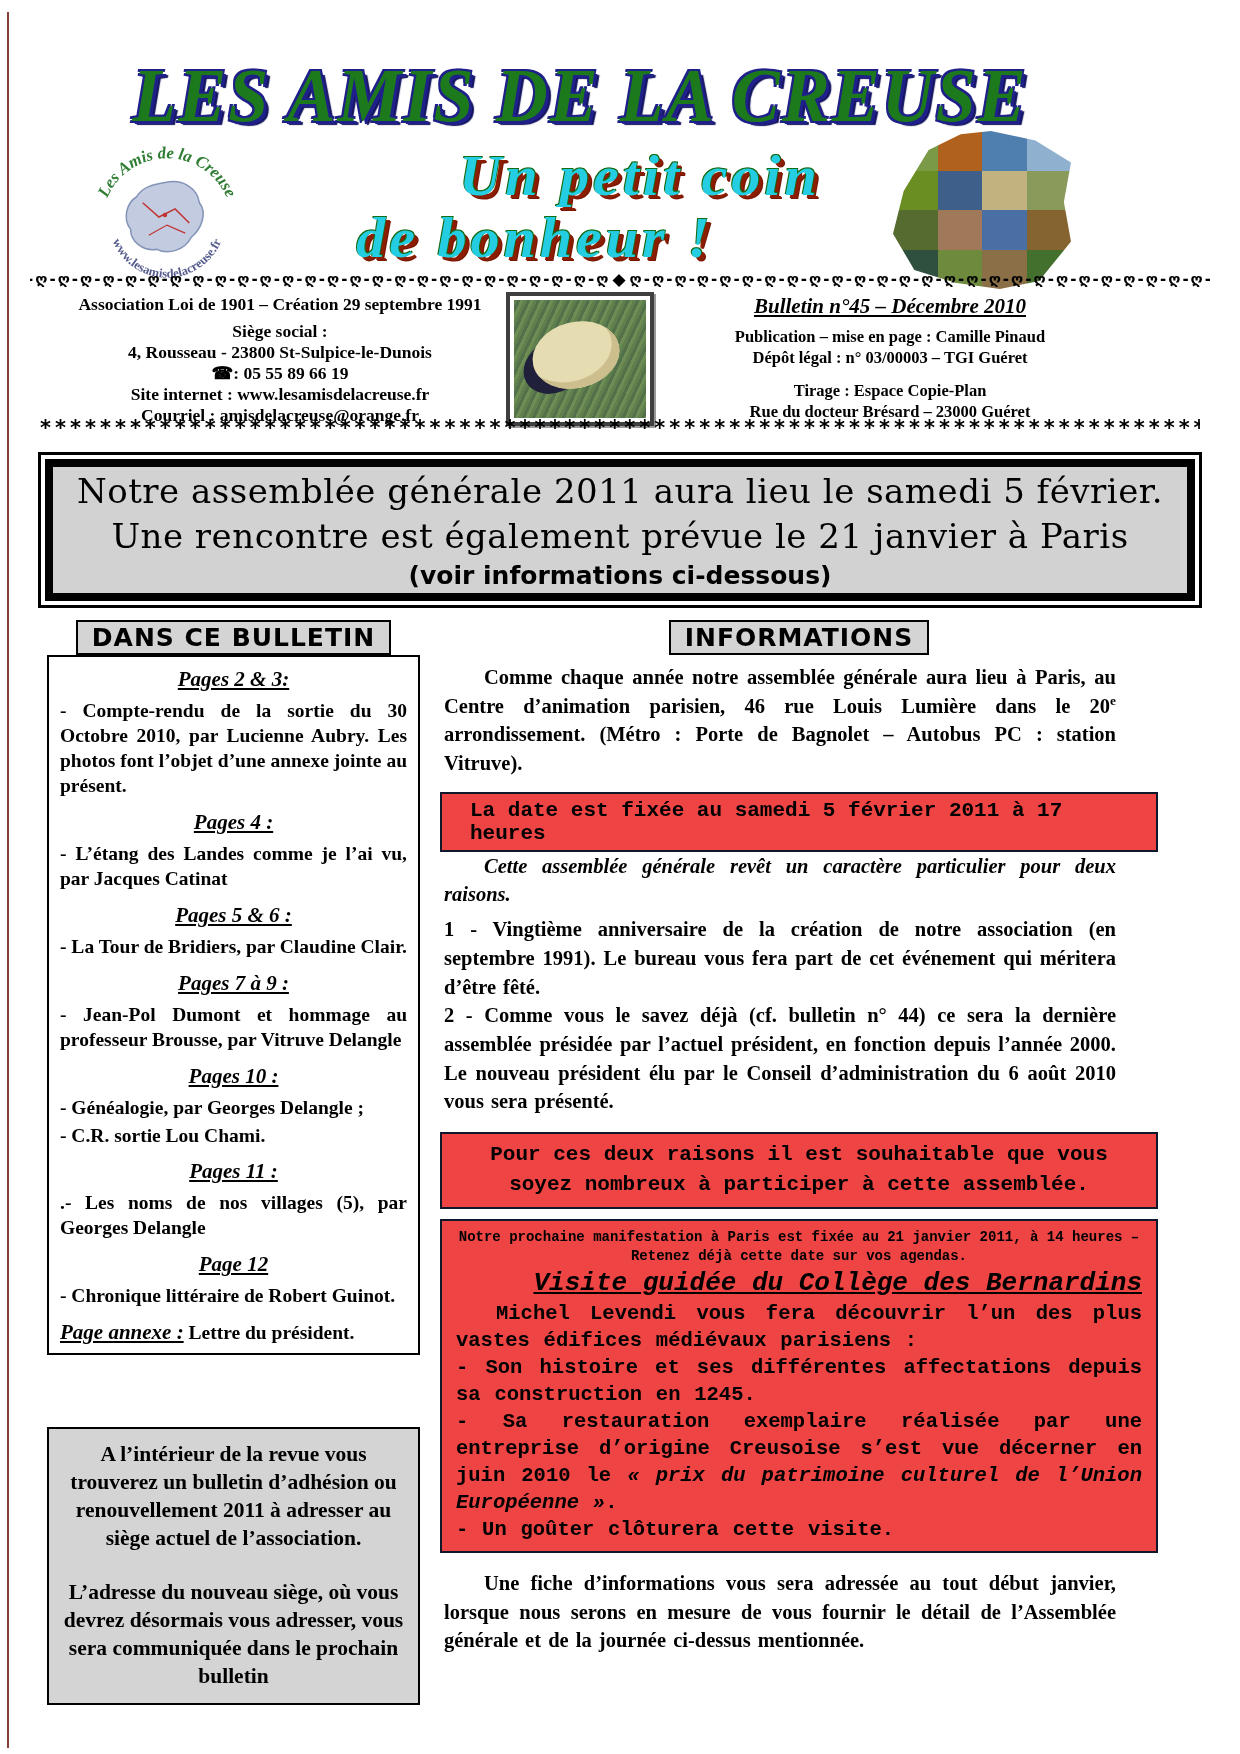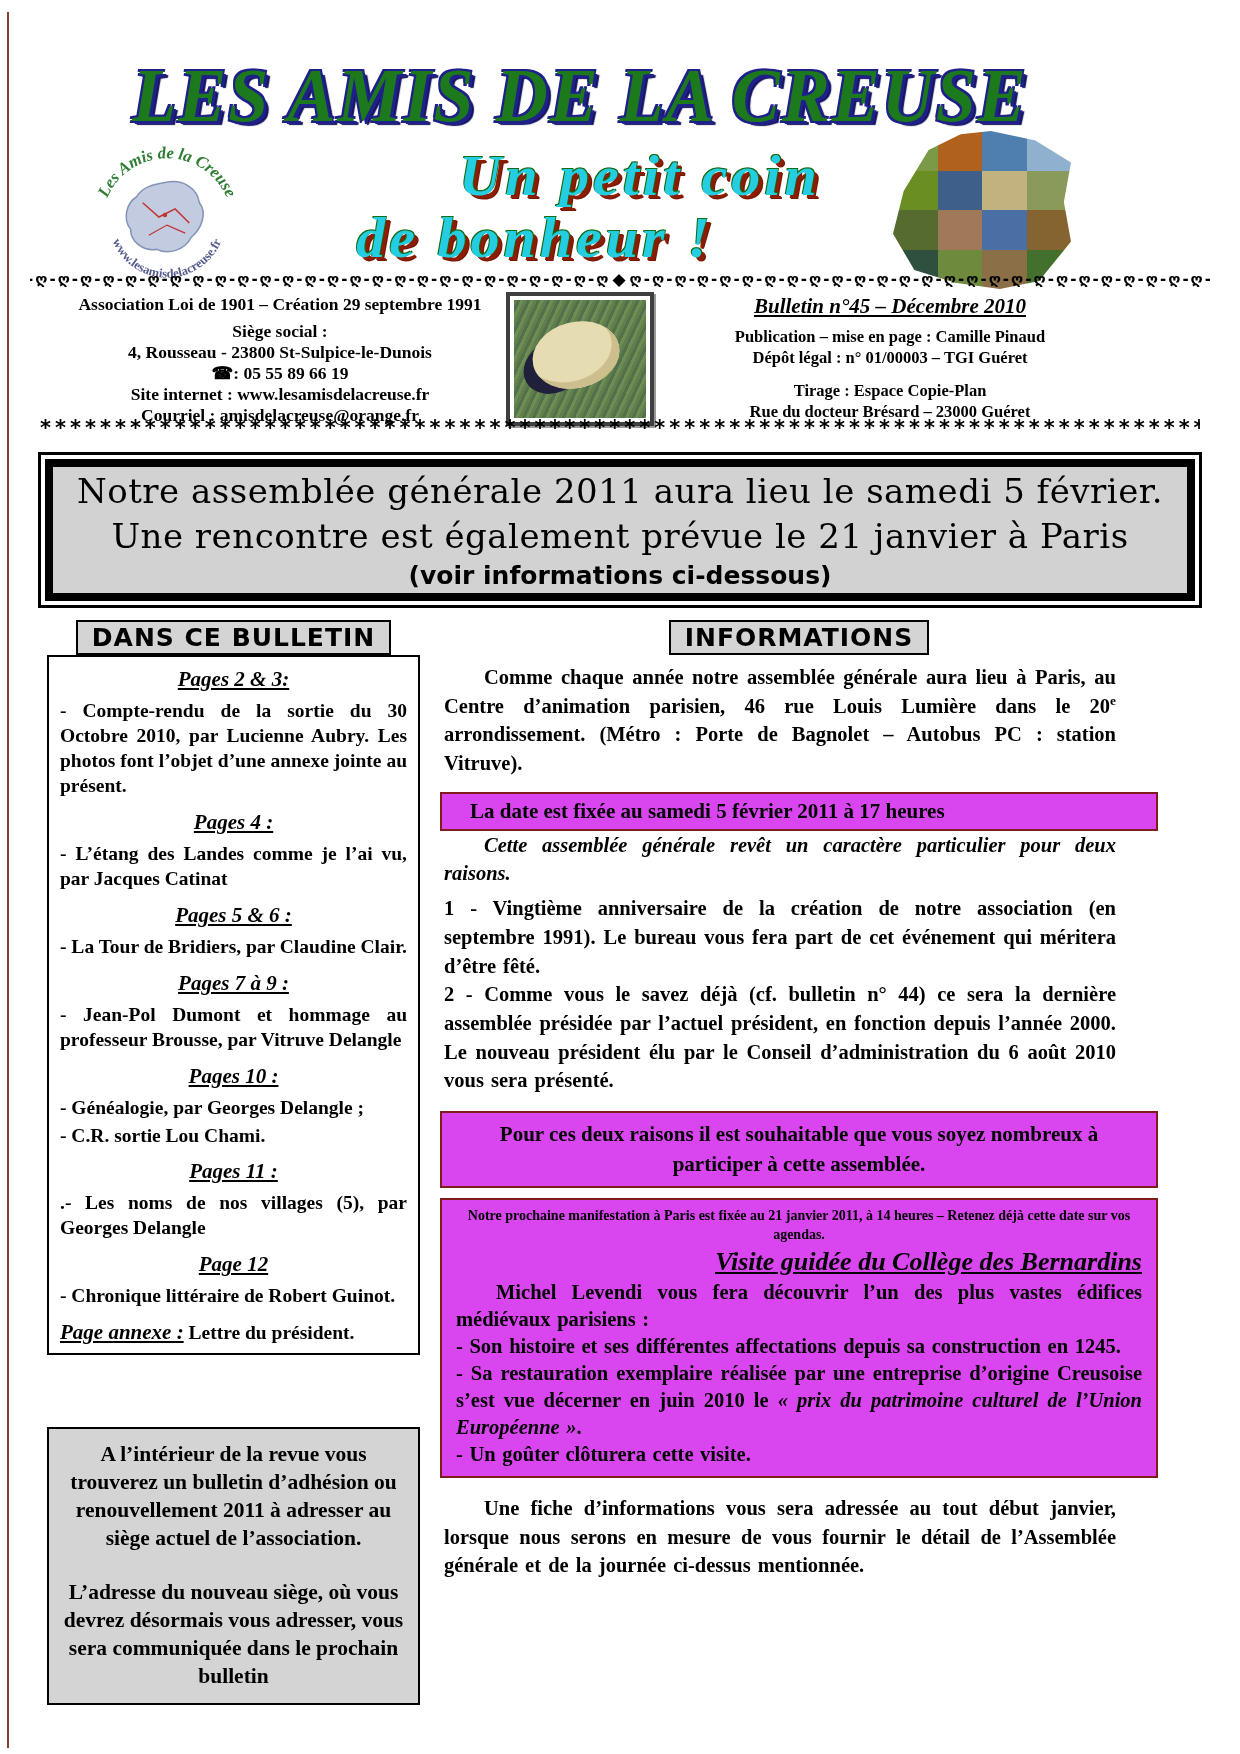--- a/index.html
+++ b/index.html
@@ -82,21 +82,21 @@
   .notice-box{margin-top:72px;background:#d4d4d4;border:2px solid #000;
     padding:12px 14px;box-sizing:border-box;min-height:262px;text-align:center;}
   .notice-box p{font-weight:bold;font-size:21.5px;line-height:1.3;margin:0 0 26px;}
   .notice-box p:last-child{margin-bottom:0;}
 
   .right-col{position:absolute;left:440px;top:620px;width:718px;}
   .right-col .head-wrap{text-align:center;margin-bottom:8px;}
   .rpara{font-weight:bold;font-size:20.5px;line-height:1.4;text-align:justify;
     word-spacing:2px;margin:0 42px 0 4px;}
   .indent{text-indent:40px;}
-  .gray-box{background:#d946ef;border:2px solid #7f1d1d;box-sizing:border-box;}
+  .gray-box{background:#ef4444;border:2px solid #0f172a;box-sizing:border-box;font-family:Liberation Mono, monospace;}
   .date-box{margin-top:14px;padding:5px 10px 5px 28px;
     font-weight:bold;font-size:21px;}
   .mt12{margin-top:0;font-style:italic;} .mt6{margin-top:6px;}
   .wish-box{margin-top:16px;padding:6px 18px;text-align:center;
     font-weight:bold;font-size:21px;line-height:1.45;}
   .event-box{margin-top:10px;padding:6px 14px 8px;}
   .event-intro{font-weight:bold;font-size:14px;line-height:1.35;text-align:center;margin:1px;}
   .event-title{font-weight:bold;font-style:italic;font-size:26px;text-align:right;
     text-decoration:underline;margin:2px 0 2px;}
   .event-para{font-weight:bold;font-size:20.5px;line-height:1.32;text-align:justify;
@@ -172,21 +172,21 @@
   <div class="photo-frame">
     <div class="photo">
       <div class="beret-band"></div>
       <div class="beret-body"></div>
     </div>
   </div>
 
   <div class="info-right">
     <div class="bulletin-title">Bulletin n°45 – Décembre 2010</div>
     <div><span>Publication – mise en page : </span><strong>Camille Pinaud</strong></div>
-    <div>Dépôt légal : n° 01/00003 – TGI Guéret</div>
+    <div>Dépôt légal : n° 03/00003 – TGI Guéret</div>
     <div class="tirage-block">Tirage : Espace Copie-Plan</div>
     <div>Rue du docteur Brésard – 23000 Guéret</div>
   </div>
 
   <div class="asterisks">****************************************************************************************************</div>
 
   <div class="banner">
     <div class="banner-inner">
       <div class="banner-l1">Notre assemblée générale 2011 aura lieu le samedi 5 février.</div>
       <div class="banner-l2">Une rencontre est également prévue le 21 janvier à Paris</div>

